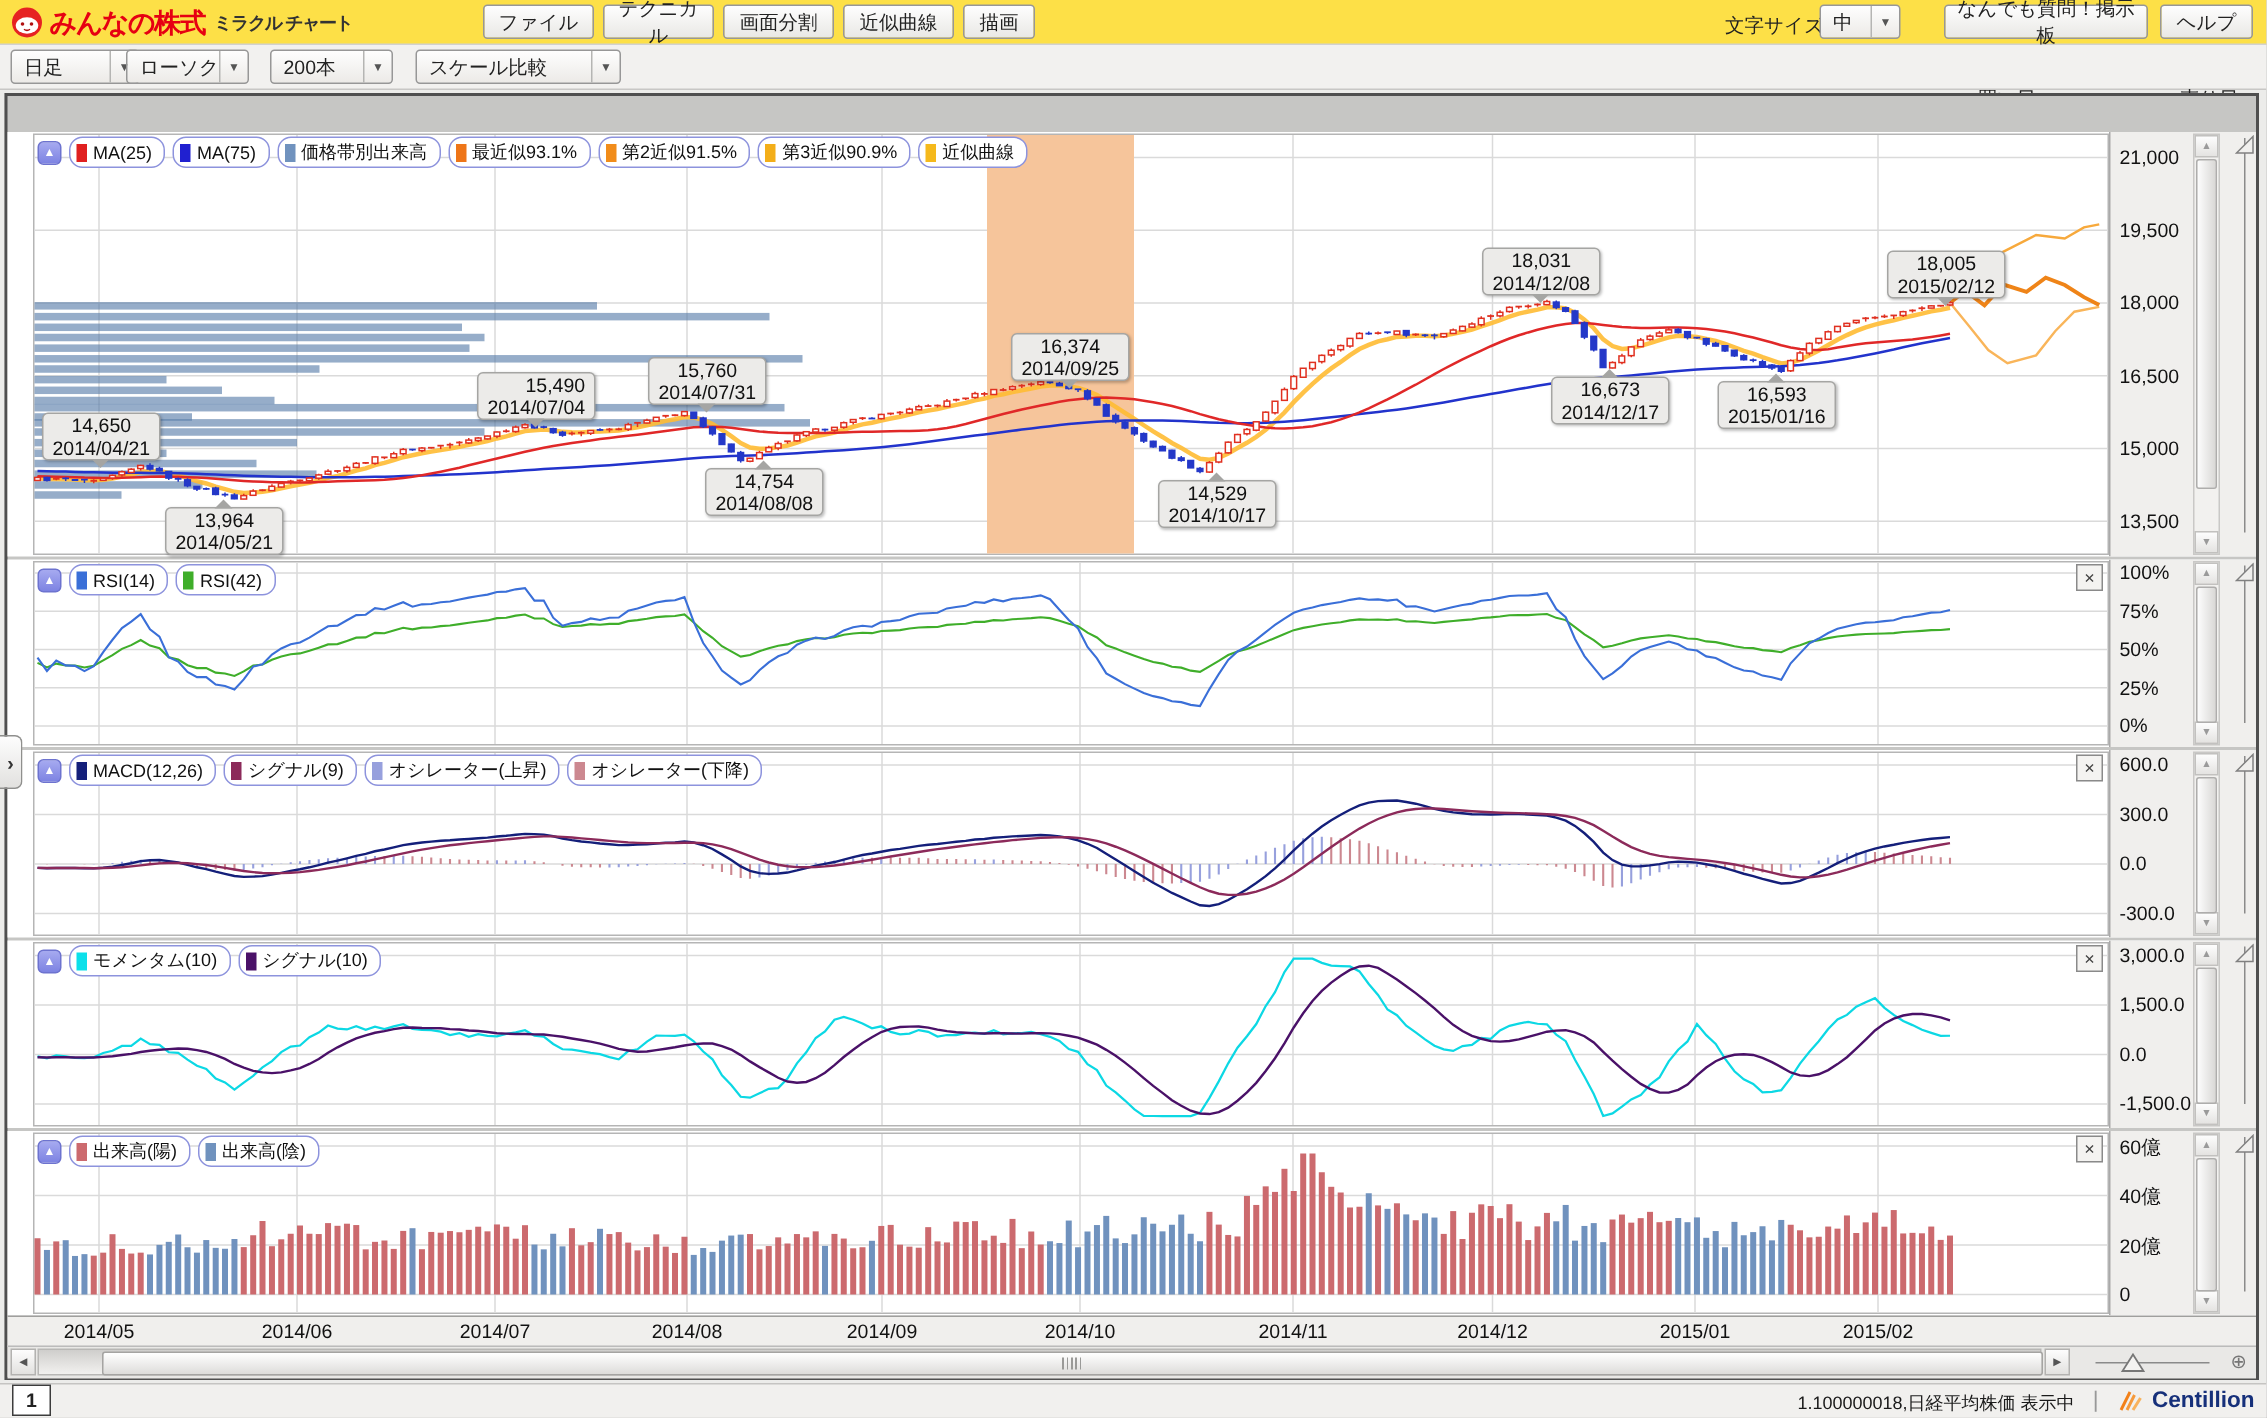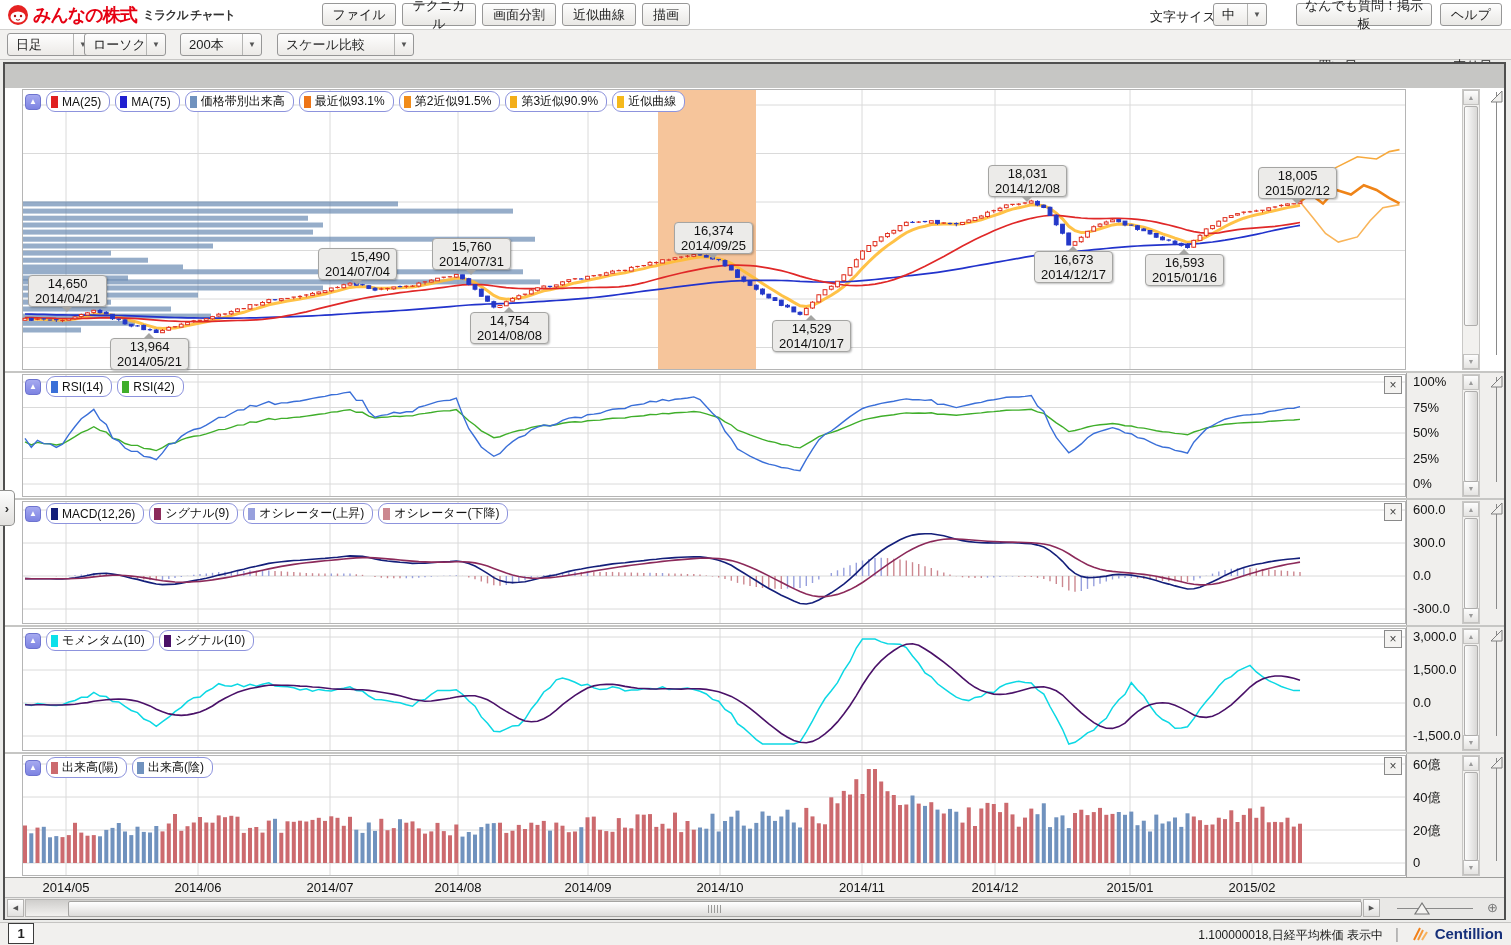--- a/index.html
+++ b/index.html
@@ -1,19 +1,19 @@
 <!DOCTYPE html>
 <html><head>
 <meta charset="utf-8">
 <style>
   html,body{margin:0;padding:0;}
   body{width:1511px;height:945px;position:relative;background:#ececea;
        font-family:"Liberation Sans","DejaVu Sans",sans-serif;font-size:13px;color:#222;overflow:hidden;}
   
-  .row1{position:absolute;left:0;top:0;width:1511px;height:29px;background:#ffffff;border-bottom:1px solid #d2d1cf;}
+  .row1{position:absolute;left:0;top:0;width:1511px;height:29px;background:#fde047;border-bottom:1px solid #d2d1cf;}
   .row2{position:absolute;left:0;top:30px;width:1511px;height:29px;background:#f2f1ef;border-bottom:1px solid #c8c7c5;}
   .logo{position:absolute;left:7px;top:3px;display:flex;align-items:center;}
   .logo-main{color:#e60012;font-weight:bold;font-size:18px;margin-left:4px;letter-spacing:-1px;}
   .logo-sub{color:#333;font-weight:bold;font-size:12px;margin-left:6px;letter-spacing:-1px;}
   .btn{position:absolute;top:3px;height:23px;background:linear-gradient(#fefefe,#e9e8e5);
        border:1px solid #979797;border-radius:3px;font-size:13px;color:#222;
        display:flex;align-items:center;justify-content:center;box-sizing:border-box;cursor:pointer;}
   .dd{position:absolute;top:3px;height:23px;background:linear-gradient(#fefefe,#eceae7);
       border:1px solid #979797;border-radius:3px;display:flex;align-items:center;box-sizing:border-box;
       font-size:13px;padding-left:8px;cursor:pointer;}
@@ -587,20 +587,30 @@
         <line x1="1267.8" y1="119.0" x2="1272.2" y2="119.0" stroke="#e03020" stroke-width="1.2"></line>
         <line x1="1276.3" y1="116.1" x2="1276.3" y2="119.3" stroke="#e03020" stroke-width="1"></line>
         <line x1="1274.0" y1="117.5" x2="1278.5" y2="117.5" stroke="#e03020" stroke-width="1.2"></line>
         <line x1="1282.5" y1="115.4" x2="1282.5" y2="117.5" stroke="#e03020" stroke-width="1"></line>
         <rect x="1280.6" y="115.9" width="3.8" height="1.5" fill="#ffffff" stroke="#e03020"></rect>
         <line x1="1288.8" y1="115.7" x2="1288.8" y2="116.4" stroke="#e03020" stroke-width="1"></line>
         <line x1="1286.5" y1="115.8" x2="1291.0" y2="115.8" stroke="#e03020" stroke-width="1.2"></line>
         <line x1="1295.0" y1="112.5" x2="1295.0" y2="116.2" stroke="#e03020" stroke-width="1"></line>
         <rect x="1293.1" y="113.8" width="3.8" height="1.5" fill="#ffffff" stroke="#e03020"></rect>
       </svg>
+    <div class="axis">
+        <div id="ax-main">
+          <div class="tick" style="top: 9px;">21,000</div>
+          <div class="tick" style="top: 57.5px;">19,500</div>
+          <div class="tick" style="top: 106px;">18,000</div>
+          <div class="tick" style="top: 154.5px;">16,500</div>
+          <div class="tick" style="top: 203px;">15,000</div>
+          <div class="tick" style="top: 251.5px;">13,500</div>
+        </div>
+      </div>
   <div class="legend">
         <div class="colbtn">▲</div>
         <div class="pill">
           <span class="sw" style="background: rgb(224, 32, 32);"></span>
           <span>MA(25)</span>
         </div>
         <div class="pill">
           <span class="sw" style="background: rgb(32, 32, 208);"></span>
           <span>MA(75)</span>
         </div>

